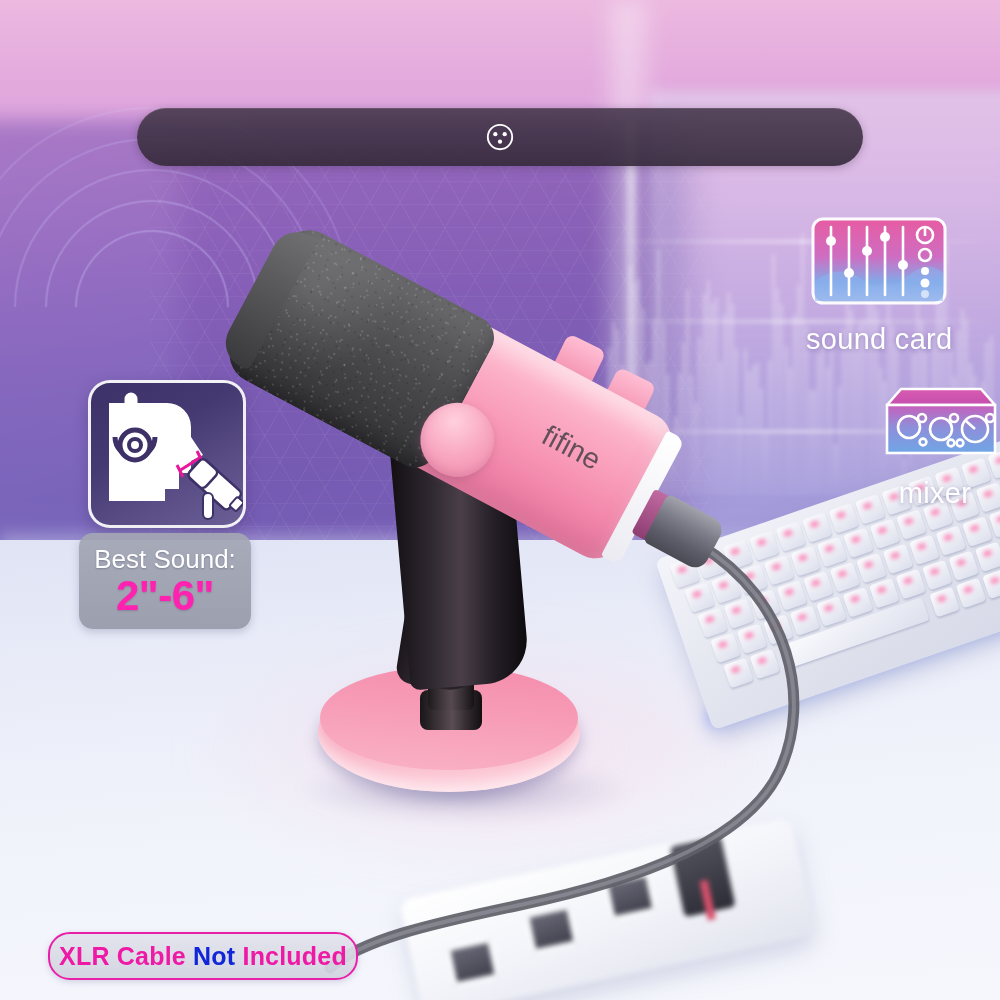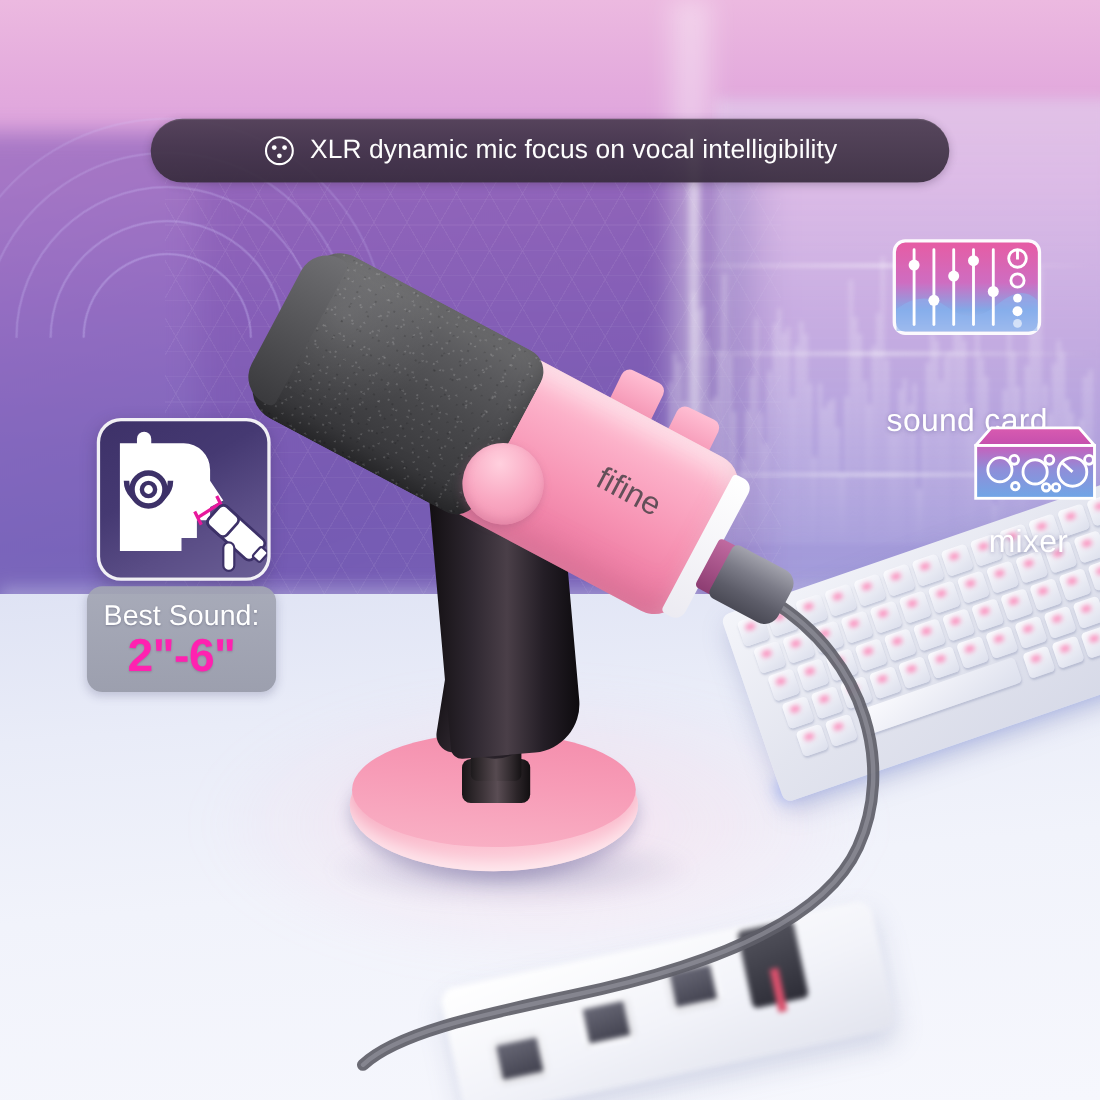--- a/index.html
+++ b/index.html
@@ -309,21 +309,21 @@
     text-shadow:0 1px 2px rgba(80,20,70,.22);
   }
 
   
   .feat{position:absolute;display:flex;flex-direction:column;align-items:center;}
   .feat-label{
     color:#ffffff;font-size:29px;font-weight:400;letter-spacing:.3px;margin-top:8px;
     text-shadow:0 1px 4px rgba(90,80,140,.45);
     white-space:nowrap;
   }
-  .feat-soundcard{left:806px;top:215px;gap:44px;}
+  .feat-soundcard{left:806px;top:215px;}
   .feat-mixer{left:865px;top:383px;}
 
   
   .notice{
     position:absolute;left:48px;top:932px;width:306px;height:44px;
     border-radius:22px;
     background:linear-gradient(180deg,rgba(226,227,236,.93),rgba(209,211,223,.93));
     border:2px solid #e81fa8;
     display:flex;align-items:center;justify-content:center;gap:0;
     box-shadow:0 2px 6px rgba(110,100,150,.25);
@@ -561,21 +561,20 @@
   </div>
 
 
   <div class="subpill">
     <svg class="xlr-ico" viewBox="0 0 32 32">
       <circle cx="16" cy="16" r="13" fill="none" stroke="#ffffff" stroke-width="2"></circle>
       <circle cx="11" cy="13" r="2.3" fill="#ffffff"></circle>
       <circle cx="21" cy="13" r="2.3" fill="#ffffff"></circle>
       <circle cx="16" cy="21" r="2.3" fill="#ffffff"></circle>
     </svg>
-    <div class="subpill-text">XLR dynamic mic focus on vocal intelligibility</div>
   </div>
 
   <div class="head-icon">
     <svg viewBox="0 0 152 142" width="152" height="142">
 
       <path d="M18 20 h58 a24 24 0 0 1 24 24 v10 l12 18 -12 6 v12 h-12 v16 h-14 v12 H18 Z" fill="#ffffff"></path>
 
       <path d="M40 16 v40" stroke="#ffffff" stroke-width="13" stroke-linecap="round"></path>
       <path d="M24 54 a20 20 0 0 0 40 0" fill="none" stroke="#3d3168" stroke-width="5"></path>
       <circle cx="44" cy="62" r="15" fill="#ffffff" stroke="#3d3168" stroke-width="5"></circle>
@@ -662,14 +661,21 @@
         <circle cx="89" cy="35" r="4"></circle>
         <circle cx="125" cy="35" r="4"></circle>
         <circle cx="58" cy="59" r="3.4"></circle>
         <circle cx="86" cy="60" r="3.4"></circle>
         <circle cx="95" cy="60" r="3.4"></circle>
       </g>
     </svg>
     <div class="feat-label">mixer</div>
   </div>
 
+  <div class="notice">
+    <span class="nc-pink">XLR Cable</span>
+    <span class="nc-pink">&nbsp;</span>
+    <span class="nc-blue">Not</span>
+    <span class="nc-pink">&nbsp;</span>
+    <span class="nc-pink">Included</span>
+  </div>
 
 </div>
 
 </body></html>

